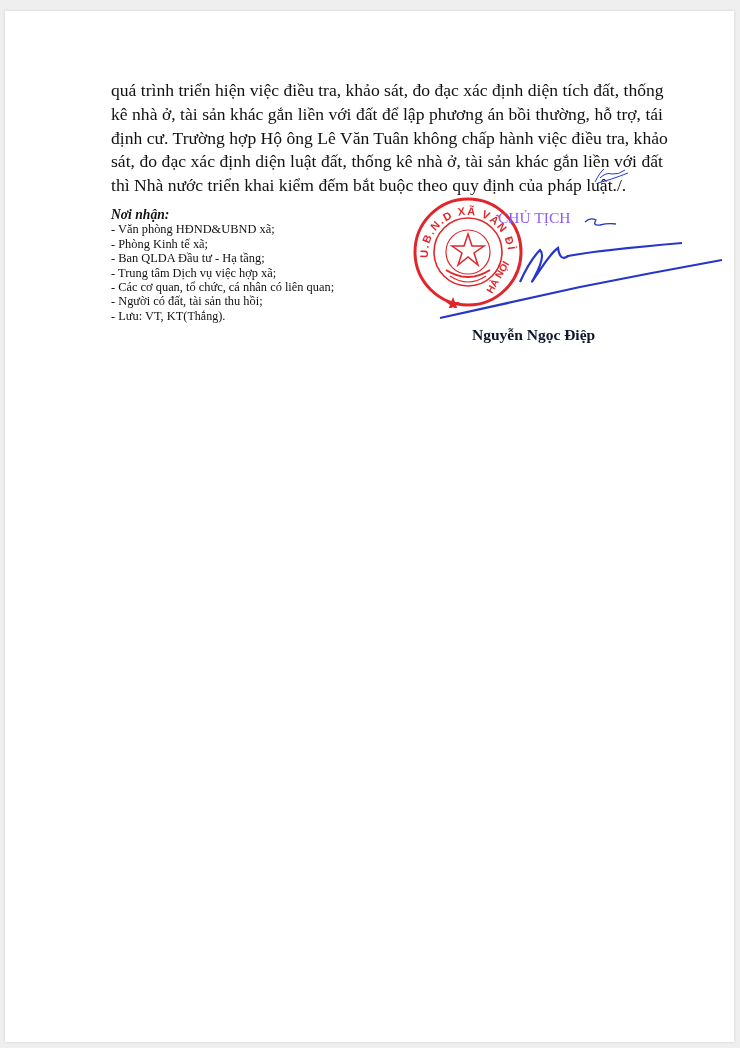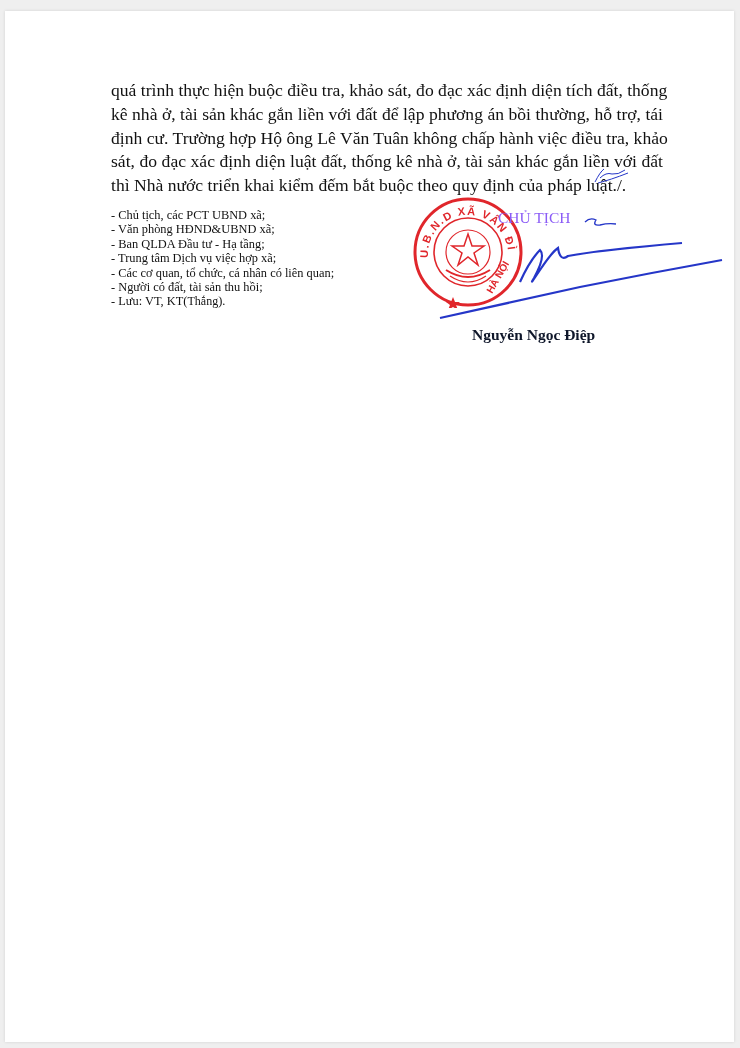--- a/index.html
+++ b/index.html
@@ -19,35 +19,36 @@
   .signature-svg { position:absolute; left:0; top:0; }
   .initials { position:absolute; left:592px; top:166px; }
 </style>
 </head>
 <body>
 
 <div class="page">
 </div>
 
 <div class="body-text">
-  <span class="line">quá trình thực hiện buộc điều tra, khảo sát, đo đạc xác định diện tích đất, thống</span>
+  <span class="line">quá trình triển hiện việc điều tra, khảo sát, đo đạc xác định diện tích đất, thống</span>
   <span class="line">kê nhà ở, tài sản khác gắn liền với đất để lập phương án bồi thường, hỗ trợ, tái</span>
   <span class="line">định cư. Trường hợp Hộ ông Lê Văn Tuân không chấp hành việc điều tra, khảo</span>
   <span class="line">sát, đo đạc xác định diện luật đất, thống kê nhà ở, tài sản khác gắn liền với đất</span>
   <span class="line last">thì Nhà nước triển khai kiểm đếm bắt buộc theo quy định của pháp luật./.</span>
 </div>
 
 <svg class="initials" width="40" height="20" viewBox="0 0 40 20">
   <path d="M3 16 Q8 6 12 3 M8 12 Q14 6 20 8 Q26 9 33 4 M6 17 Q18 14 36 7" stroke="#2536c8" stroke-width="1" fill="none"></path>
 </svg>
 
 <div class="recipients">
+  <div class="title">Nơi nhận:</div>
   <ul>
-    <li>- Chủ tịch, các PCT UBND xã;</li>
     <li>- Văn phòng HĐND&amp;UBND xã;</li>
+    <li>- Phòng Kinh tế xã;</li>
     <li>- Ban QLDA Đầu tư - Hạ tầng;</li>
     <li>- Trung tâm Dịch vụ việc hợp xã;</li>
     <li>- Các cơ quan, tổ chức, cá nhân có liên quan;</li>
     <li>- Người có đất, tài sản thu hồi;</li>
     <li><span>- Lưu: VT, KT(</span><span class="sub">Thắng</span><span>).</span></li>
   </ul>
 </div>
 
 <div class="sig">
   <svg class="stamp" width="112" height="112" viewBox="0 0 112 112">

